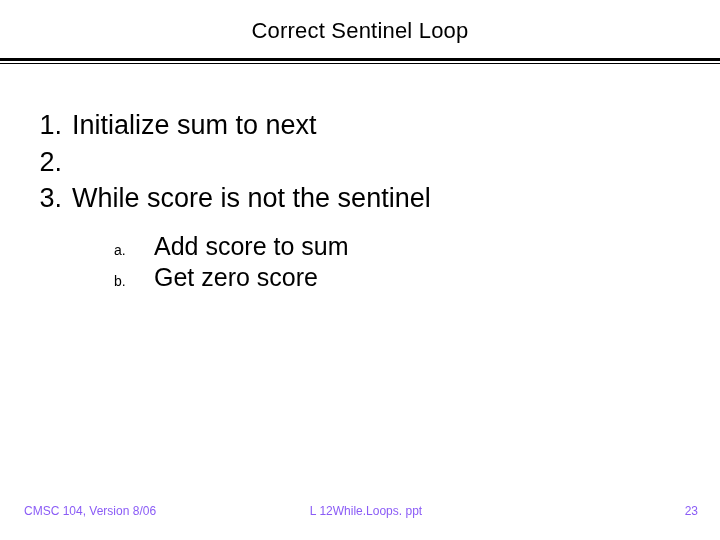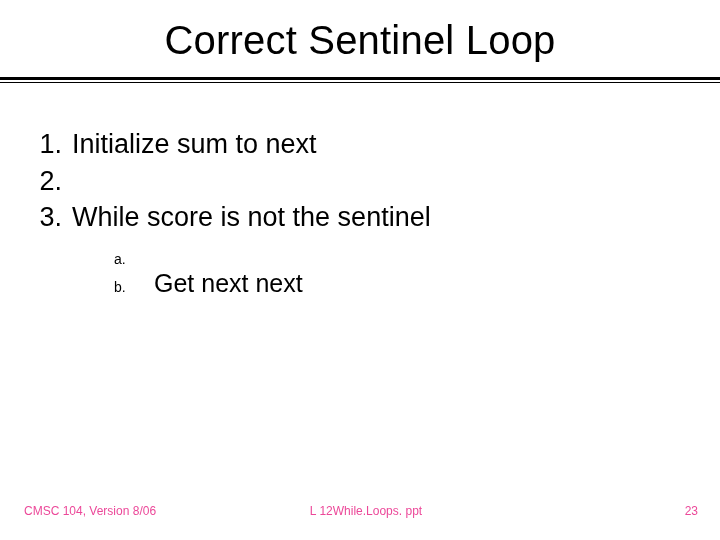--- a/index.html
+++ b/index.html
@@ -11,21 +11,21 @@
     position: relative;
   }
   .slide {
     width: 720px;
     height: 540px;
     position: relative;
     padding: 18px 0 0 0;
   }
   .title {
     text-align: center;
-    font-size: 40px;
+    font-size: 22px;
     font-weight: 400;
     letter-spacing: 0.2px;
     margin-bottom: 14px;
   }
   .rule {
     border: none;
     border-top: 3px solid #000;
     border-bottom: 1px solid #000;
     height: 6px;
     margin: 0;
@@ -63,21 +63,21 @@
     font-size: 14px;
     width: 40px;
     flex: 0 0 40px;
   }
   .footer {
     position: absolute;
     bottom: 22px;
     left: 0;
     width: 100%;
     font-size: 12px;
-    color: #ec4899;
+    color: #8b5cf6;
   }
   .footer .left {
     position: absolute;
     left: 24px;
     bottom: 0;
   }
   .footer .center {
     width: 100%;
     text-align: center;
     margin-left: 6px;
@@ -107,24 +107,25 @@
       </li>
       <li>
         <span class="num">3.</span>
         <span>While score is not the sentinel</span>
       </li>
     </ol>
 
     <ol class="sub">
       <li>
         <span class="lbl">a.</span>
+        <span>Add score to sum</span>
       </li>
       <li>
         <span class="lbl">b.</span>
-        <span>Get next next</span>
+        <span>Get zero score</span>
       </li>
     </ol>
   </div>
 
   <div class="footer">
     <span class="left">CMSC 104, Version 8/06</span>
     <div class="center">L 12While.Loops. ppt</div>
     <span class="right">23</span>
   </div>
 

